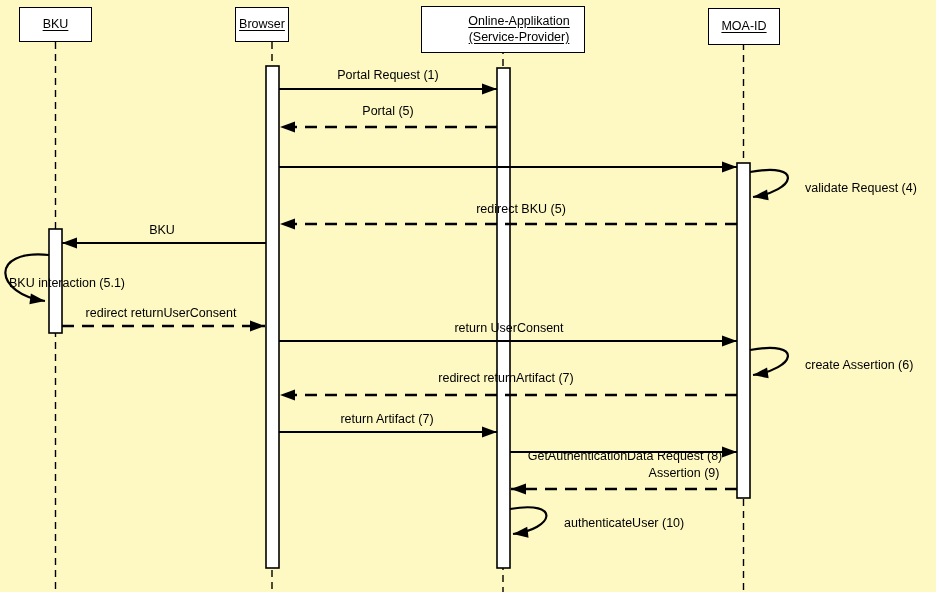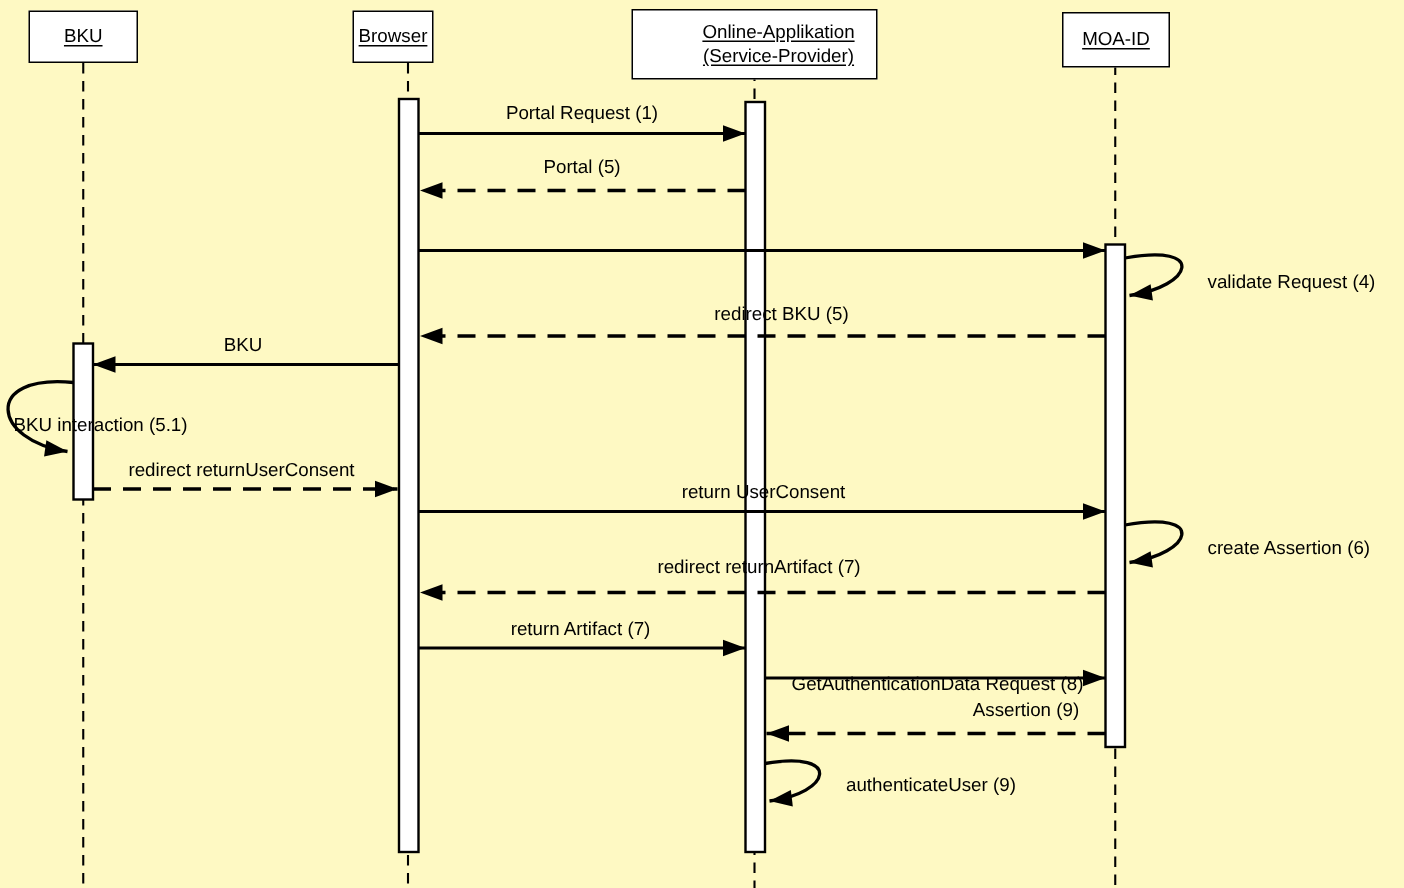--- a/index.html
+++ b/index.html
@@ -81,15 +81,15 @@
   <div class="msg" style="left:521px; top:201px;">redirect BKU (5)</div>
   <div class="msg" style="left:162px; top:222px;">BKU</div>
   <div class="msg-left" style="left:9px; top:275px;">BKU interaction (5.1)</div>
   <div class="msg" style="left:161px; top:305px;">redirect returnUserConsent</div>
   <div class="msg" style="left:509px; top:320px;">return UserConsent</div>
   <div class="msg-left" style="left:805px; top:357px;">create Assertion (6)</div>
   <div class="msg" style="left:506px; top:370px;">redirect returnArtifact (7)</div>
   <div class="msg" style="left:387px; top:411px;">return Artifact (7)</div>
   <div class="msg" style="left:625px; top:416px;margin-top:32px;">GetAuthenticationData Request (8)</div>
   <div class="msg" style="left:640px; top:465px;margin-left:44px;">Assertion (9)</div>
-  <div class="msg-left" style="left:564px; top:515px;">authenticateUser (9)</div>
+  <div class="msg-left" style="left:564px; top:515px;">authenticateUser (10)</div>
 
 </div>
 
 </body></html>

